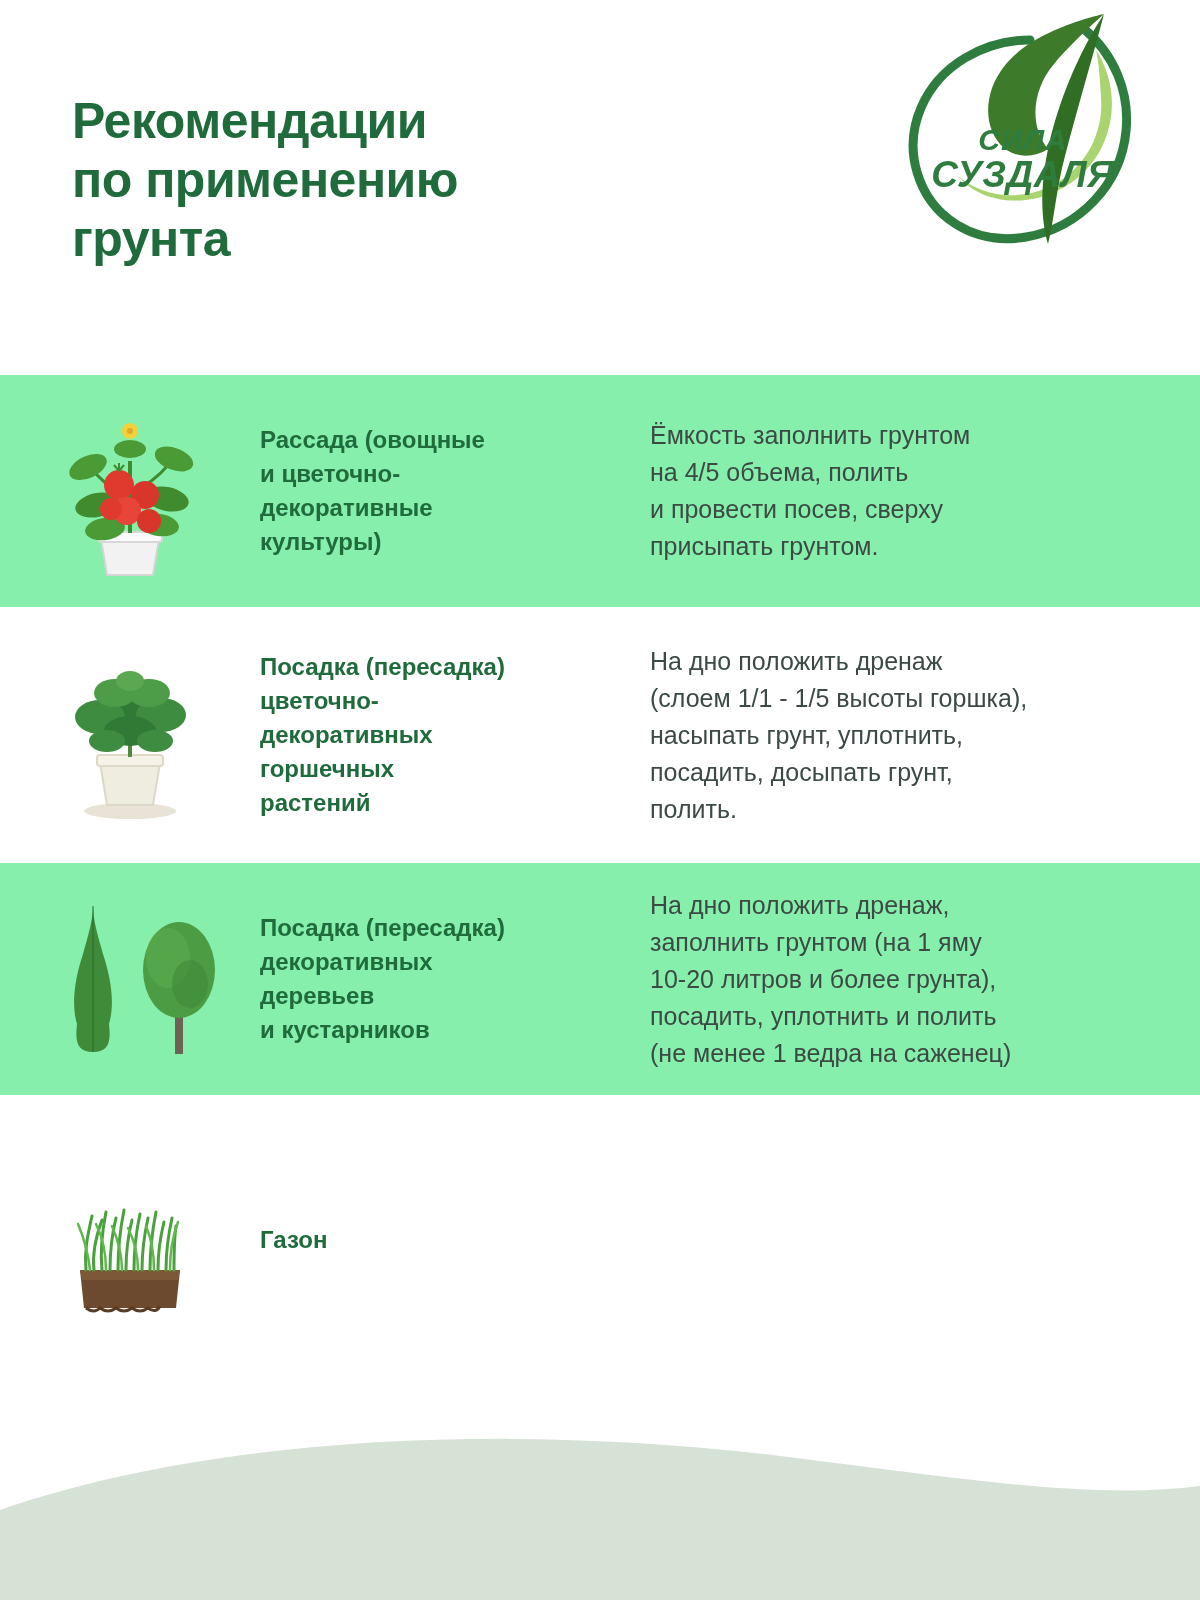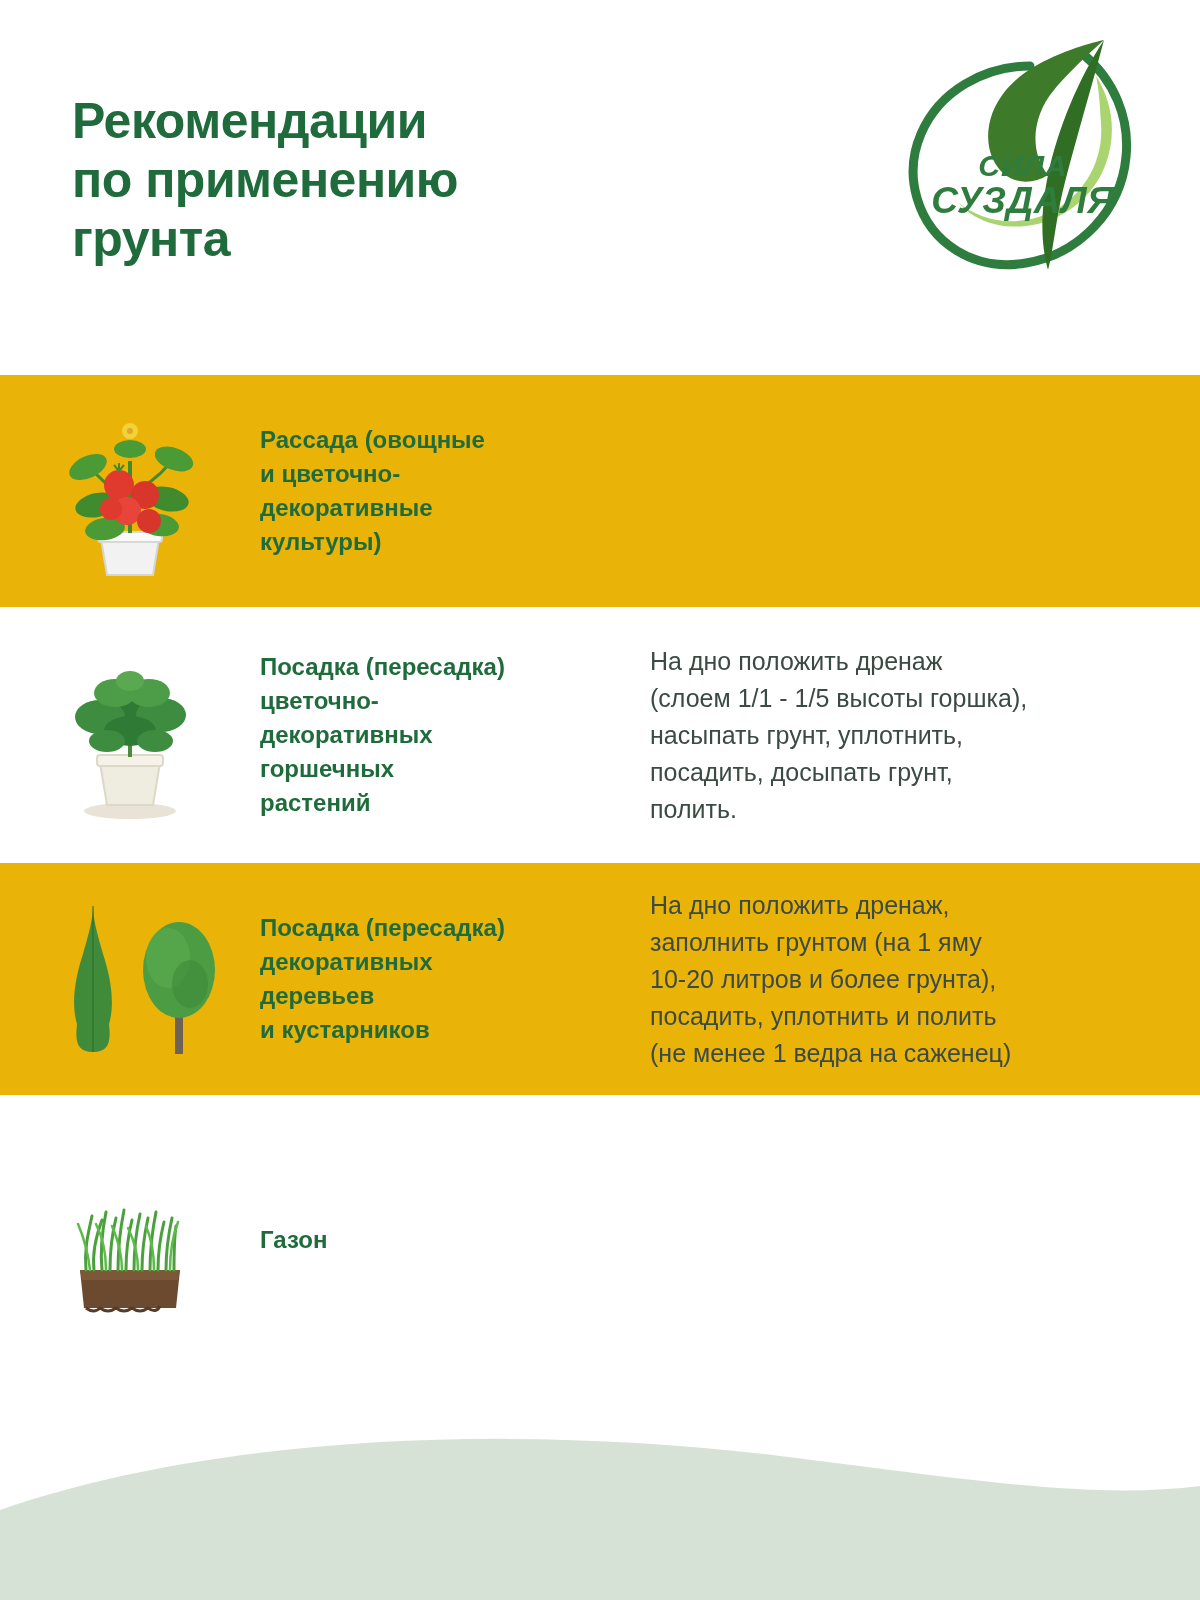--- a/index.html
+++ b/index.html
@@ -29,21 +29,21 @@
     color: #1f6b3b;
     letter-spacing: -0.5px;
     max-width: 620px;
     white-space: pre-line;
     margin: 12px;
   }
 
   
   .logo {
     position: absolute;
-    top: 32px;
+    top: 6px;
     right: 62px;
     width: 230px;
     height: 255px;
   }
   .logo svg { display: block; }
   .logo-text {
     position: absolute;
     left: 0;
     top: 118px;
     width: 230px;
@@ -70,21 +70,21 @@
   
   .rows {
     position: relative;
   }
   .row {
     display: flex;
     align-items: center;
     box-sizing: border-box;
     padding: 0 60px 0 0;
   }
-  .row.shaded { background: #eab308; }
+  .row.shaded { background: #86efac; }
   .row.plain  { background: #ffffff; }
 
   .cell-image {
     width: 260px;
     min-width: 260px;
     display: flex;
     align-items: center;
     justify-content: center;
   }
   .cell-label {
@@ -184,20 +184,24 @@
         <circle cx="82" cy="110" r="14" fill="#e8443a"></circle>
         <circle cx="104" cy="120" r="12" fill="#d8352b"></circle>
         <circle cx="66" cy="108" r="11" fill="#e03a2f"></circle>
         <path d="M74,70 l-5,-6 M74,70 l5,-6 M74,70 l0,-8" stroke="#3f8b2e" stroke-width="2"></path>
       </svg>
     </div>
     <div class="cell-label">Рассада (овощные
 и цветочно-
 декоративные
 культуры)</div>
+    <div class="cell-desc">Ёмкость заполнить грунтом
+на 4/5 объема, полить
+и провести посев, сверху
+присыпать грунтом.</div>
   </div>
 
   <div class="row plain row-2">
     <div class="cell-image">
       <svg class="ill-pot" viewBox="0 0 170 180">
 
         <ellipse cx="85" cy="166" rx="46" ry="8" fill="#e8e3d6"></ellipse>
 
         <path d="M55,118 L115,118 L108,160 L62,160 Z" fill="#efece0" stroke="#ddd8c8" stroke-width="2"></path>
         <rect x="52" y="110" width="66" height="11" rx="3" fill="#f5f2e8" stroke="#ddd8c8" stroke-width="2"></rect>

